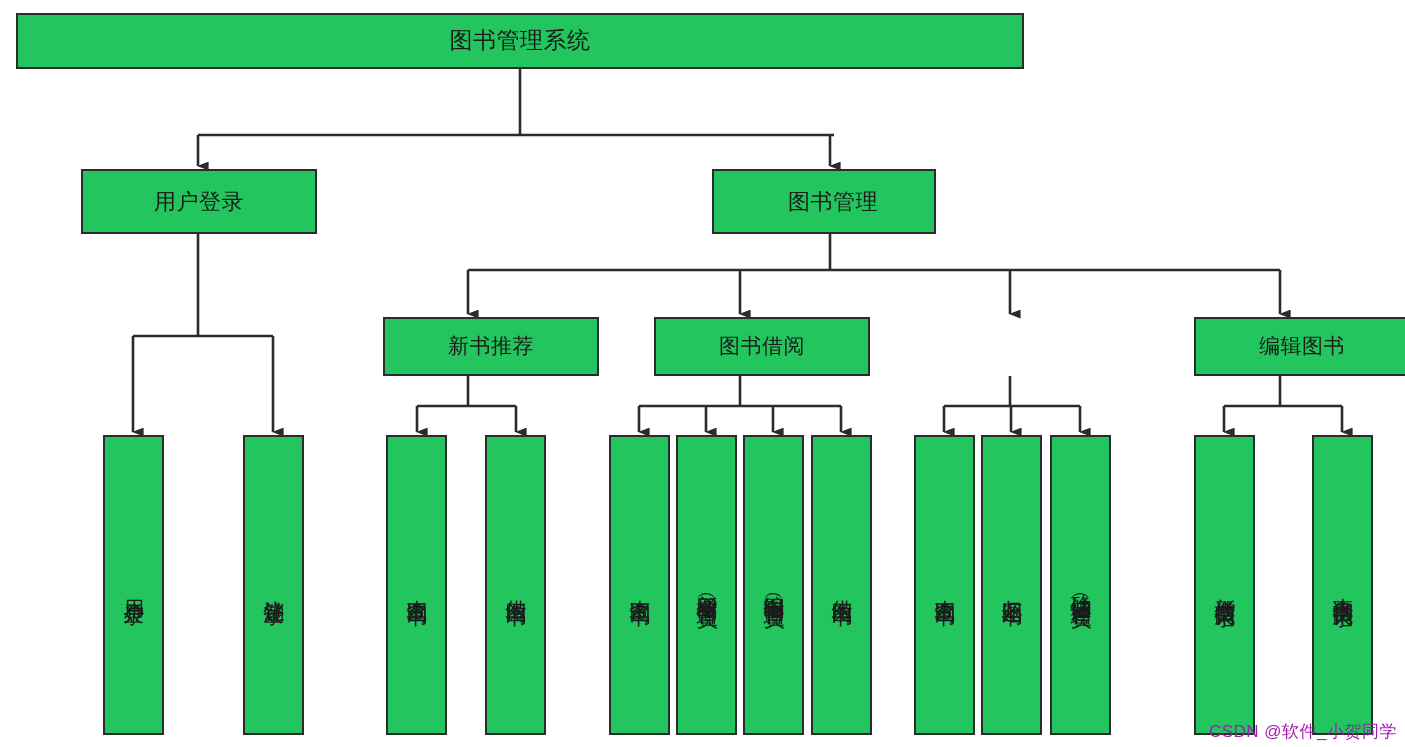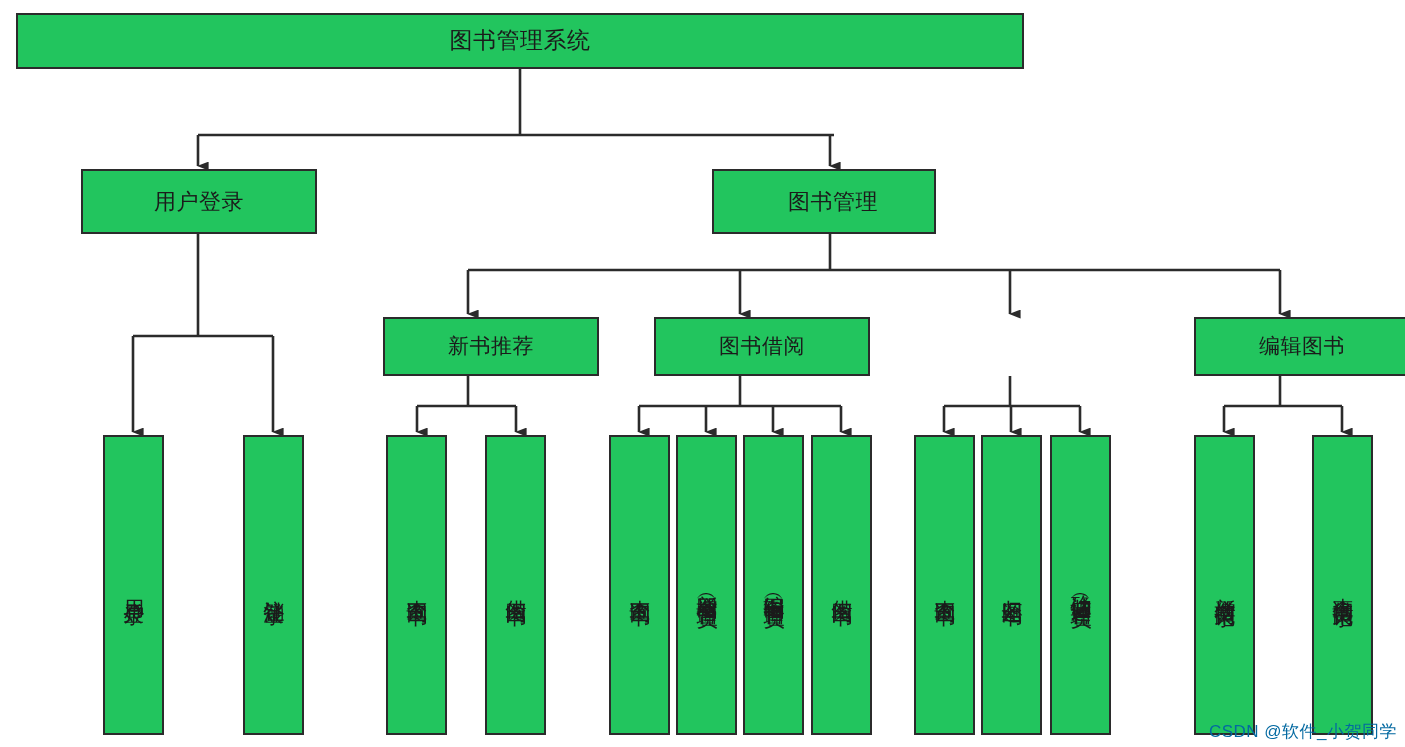--- a/index.html
+++ b/index.html
@@ -62,21 +62,21 @@
     font-size: 21px;
     line-height: 1.28;
     letter-spacing: 2px;
     white-space: nowrap;
   }
   #watermark {
     position: absolute;
     right: 8px;
     bottom: 4px;
     font-size: 17px;
-    color: #0369a1;
+    color: #a21caf;
     letter-spacing: 0.5px;
     white-space: nowrap;
   }
 </style>
 </head>
 <body>
 
 <div id="diagram-root">
 
   <svg id="edges-layer" viewBox="0 0 1405 747" width="1405" height="747">

